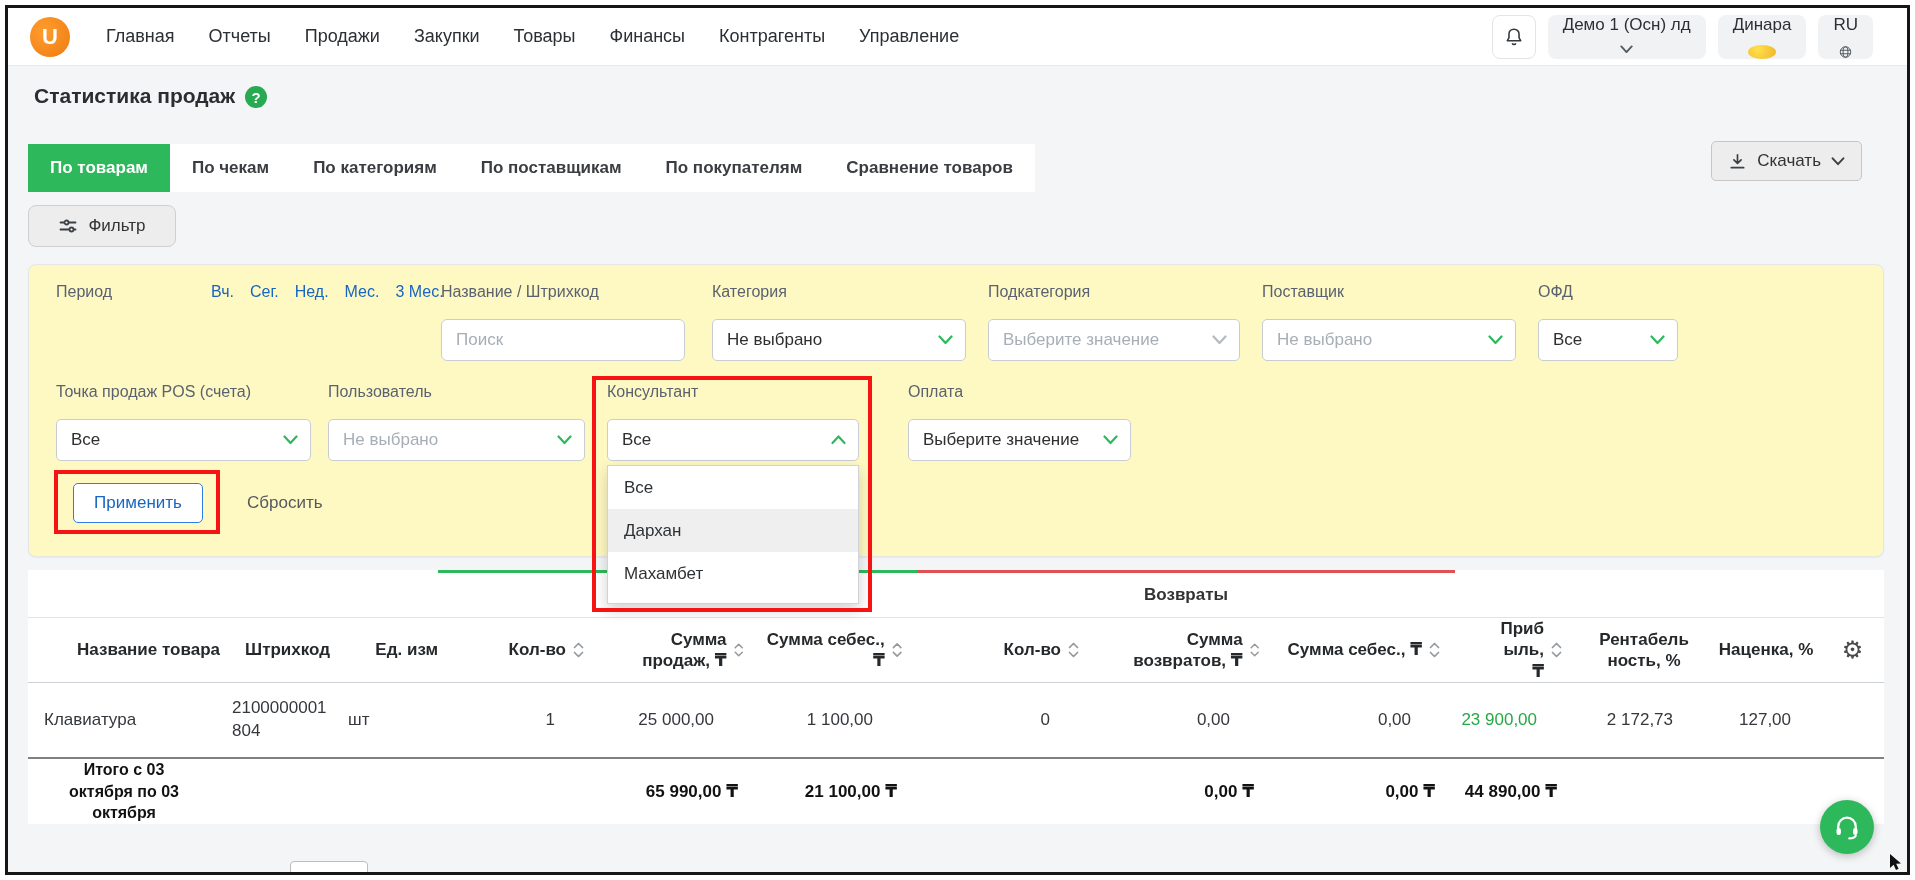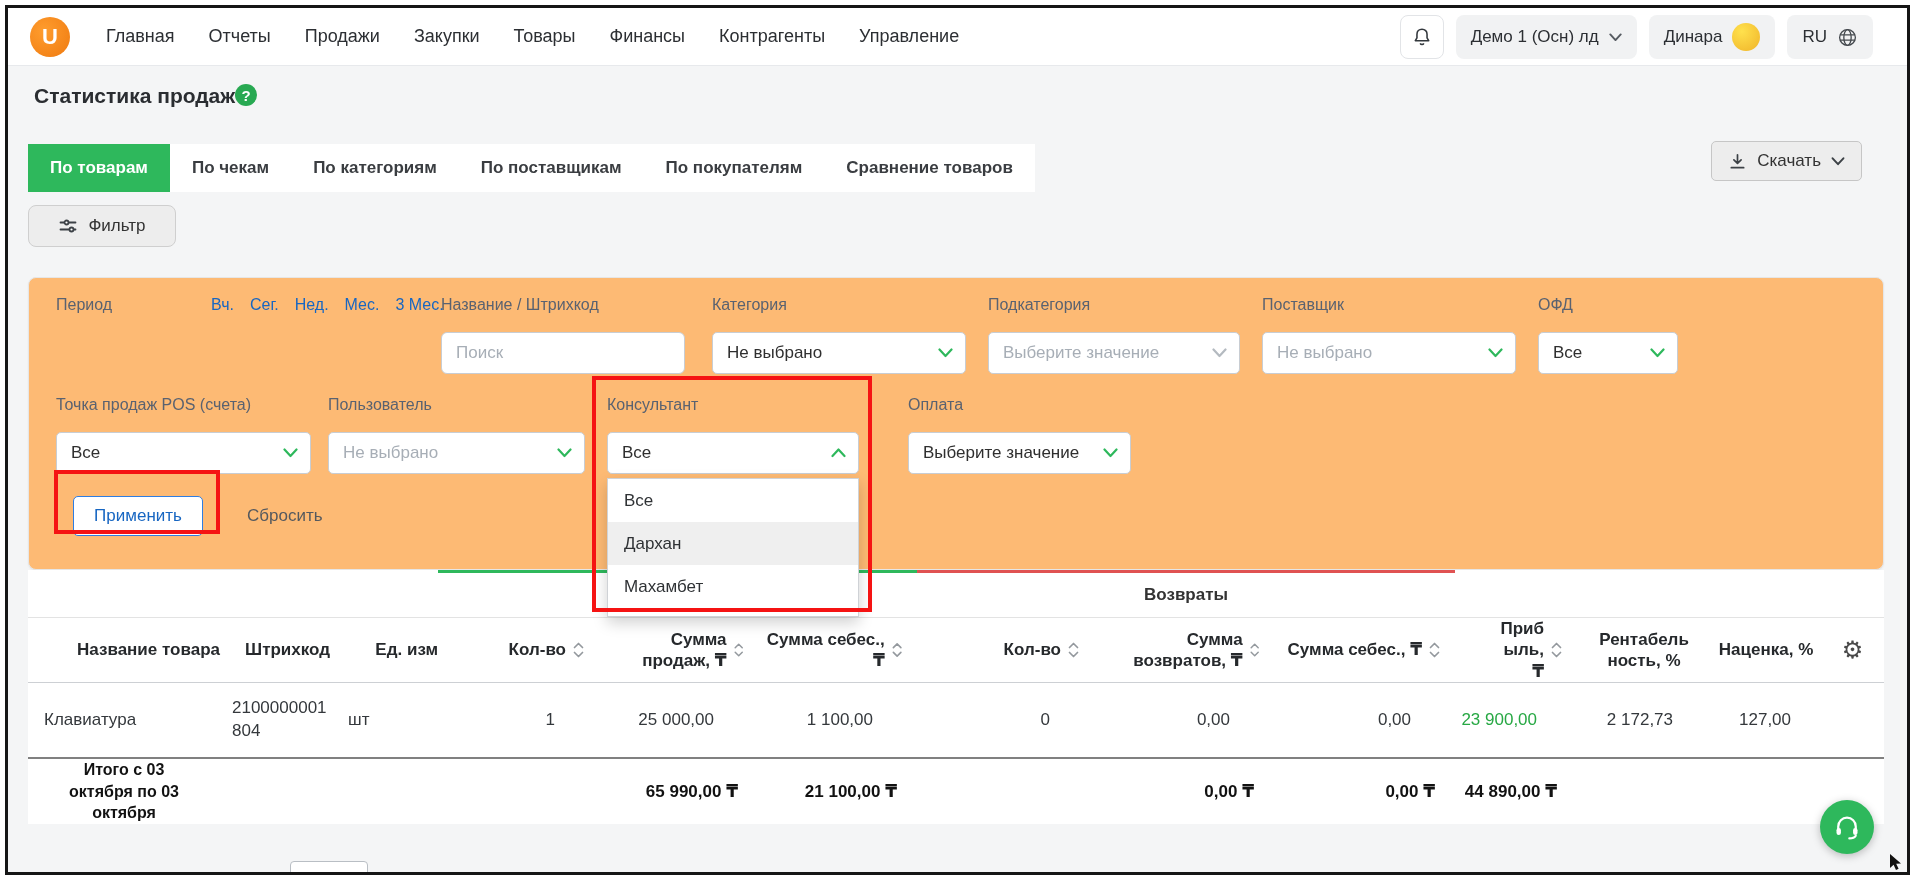--- a/index.html
+++ b/index.html
@@ -6,35 +6,35 @@
   html,body { width:1915px; height:880px; background:#ffffff; font-family:"Liberation Sans","DejaVu Sans",sans-serif; }
   .frame { position:absolute; inset:5px; border:3px solid #161616; background:#f4f5f6; overflow:hidden; }
 
   
   .navbar { position:absolute; left:0; top:0; right:0; height:58px; background:#fff; border-bottom:1px solid #e7e9ec; display:flex; align-items:center; padding-left:22px; }
   .logo { width:40px; height:40px; border-radius:50%; background:radial-gradient(circle at 35% 35%, #ff9d2e, #ef7a10); color:#fff; font-weight:700; font-size:22px; display:flex; align-items:center; justify-content:center; cursor:pointer; flex:0 0 auto; }
   .nav-links { display:flex; gap:34px; margin-left:36px; font-size:18px; color:#2c2f33; }
   .nav-links span { cursor:pointer; white-space:nowrap; }
   .nav-right { position:absolute; right:34px; top:7px; height:44px; display:flex; gap:12px; align-items:center; }
   .bell-btn { width:44px; height:44px; background:#fff; border:1px solid #e2e4e7; border-radius:8px; display:flex; align-items:center; justify-content:center; cursor:pointer; }
-  .pill { height:44px; background:#f1f2f3; border-radius:8px; display:flex; align-items:center; gap:10px; padding:0 15px; font-size:17px; color:#2c2f33; cursor:pointer; white-space:nowrap; }
+  .pill { height:44px; background:#f1f2f3; border-radius:8px; display:flex; align-items:center; gap:10px; padding:0 15px; font-size:17px; color:#2c2f33; cursor:pointer; white-space:nowrap;flex-direction:column; }
   .avatar { width:28px; height:28px; border-radius:50%; background:radial-gradient(circle at 35% 30%, #ffe14d, #f0b429); }
 
   
-  .page-title { position:absolute; left:26px; top:76px; display:flex; align-items:flex-start; }
+  .page-title { position:absolute; left:26px; top:76px; display:flex; align-items:flex-end; gap:10px; }
   .page-title h1 { font-size:21px; font-weight:700; color:#2a2d31; }
   .help { width:22px; height:22px; border-radius:50%; background:#28a952; color:#fff; font-weight:700; font-size:15px; display:flex; align-items:center; justify-content:center; cursor:pointer; }
   .tabs { position:absolute; left:20px; top:136px; height:48px; display:flex; }
   .tab { display:flex; align-items:center; padding:0 22px; background:#fff; font-size:17px; font-weight:600; color:#3a3d41; cursor:pointer; white-space:nowrap; }
   .tab.active { background:#2eb85c; color:#fff; }
   .download { position:absolute; right:45px; top:133px; height:40px; background:#ededed; border:1px solid #c6c6c6; border-radius:5px; display:flex; align-items:center; gap:10px; padding:0 16px; font-size:17px; color:#333; cursor:pointer; }
   .filter-toggle { position:absolute; left:20px; top:197px; height:42px; width:148px; background:#ededed; border:1px solid #cfcfcf; border-radius:8px; display:flex; align-items:center; justify-content:center; gap:10px; font-size:17px; color:#333; cursor:pointer; }
 
   
-  .filter-card { position:absolute; left:20px; top:269px; width:1856px; height:293px; background:#fdba74; border:1px solid #e6e6e6; border-radius:8px; box-shadow:0 1px 2px rgba(0,0,0,.05); }
+  .filter-card { position:absolute; left:20px; top:256px; width:1856px; height:293px; background:#fef9c3; border:1px solid #e6e6e6; border-radius:8px; box-shadow:0 1px 2px rgba(0,0,0,.05); }
   .field { position:absolute; top:18px; }
   .field.r2 { top:118px; }
   .f-label { font-size:16px; color:#5a6270; white-space:nowrap; }
   .quick { position:absolute; left:182px; top:18px; display:flex; gap:16px; font-size:16px; color:#1766c2; font-weight:500; }
   .quick span { cursor:pointer; white-space:nowrap; }
   .datepicker { margin-top:18px; height:42px; border:1px solid #c8cdd3; border-radius:5px; background:#fff; display:flex; align-items:stretch; }
   .dp-btn { width:48px; display:flex; align-items:center; justify-content:center; cursor:pointer; }
   .dp-date { flex:1; display:flex; align-items:center; justify-content:center; color:#1766c2; font-size:18px; font-weight:500; cursor:pointer; }
   .text-input { margin-top:18px; height:42px; width:100%; border:1px solid #c8cdd3; border-radius:6px; background:#fff; font-size:17px; color:#2f2f2f; padding:0 14px; font-family:inherit; }
   .text-input::placeholder { color:#a7aeb6; }

